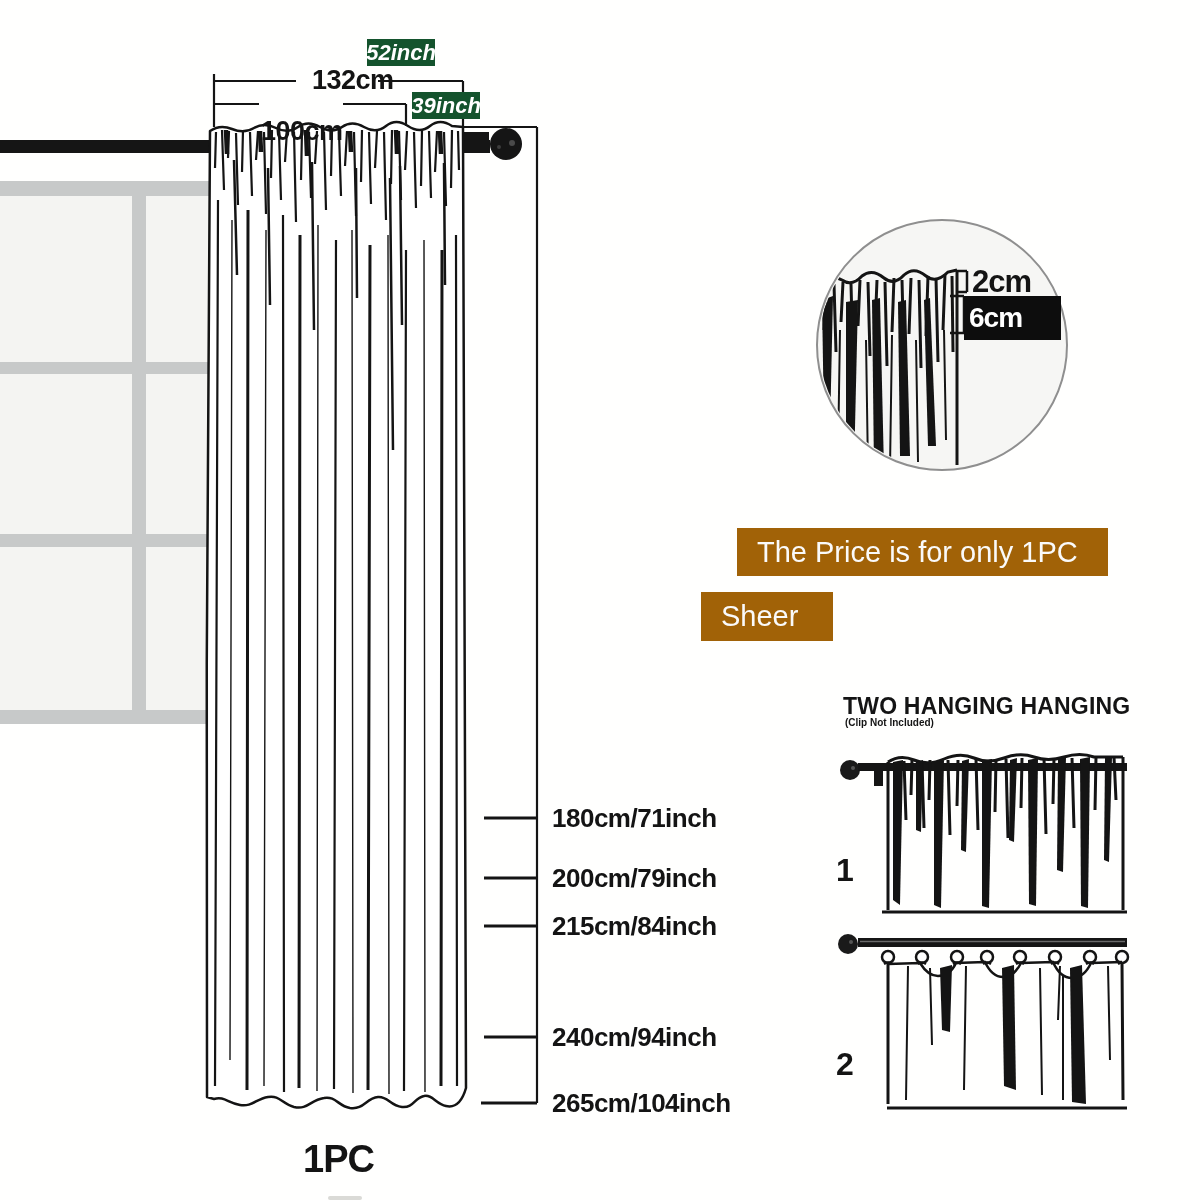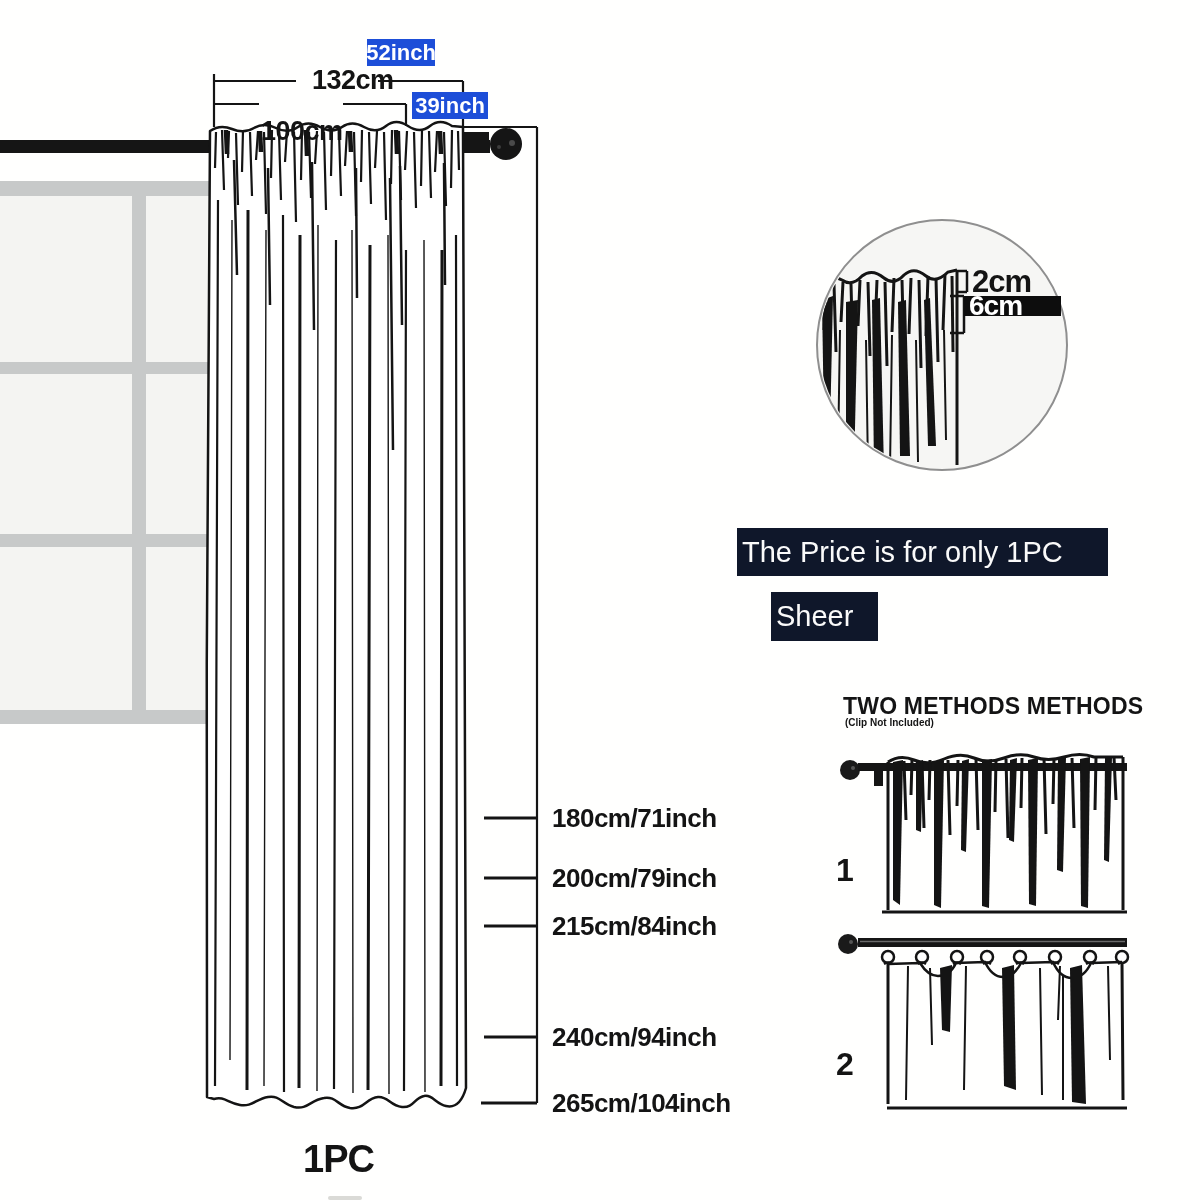--- a/index.html
+++ b/index.html
@@ -4,29 +4,29 @@
 <style>
   html,body{margin:0;padding:0;background:#ffffff;}
   .canvas{
     position:relative;width:1200px;height:1200px;background:#fffffe;overflow:hidden;
     font-family:"Liberation Sans", sans-serif;color:#141414;
   }
   .abs{position:absolute;}
   svg{position:absolute;left:0;top:0;}
   .dim-label{font-weight:bold;font-size:27px;letter-spacing:-0.5px;white-space:nowrap;}
   .badge{
-    background:#1d4ed8;color:#ffffff;font-weight:bold;font-size:22px;
-    display:flex;align-items:center;justify-content:center;white-space:nowrap;
+    background:#14532d;color:#ffffff;font-weight:bold;font-size:22px;
+    display:flex;align-items:center;justify-content:center;white-space:nowrap;font-style:italic;
   }
   .len-label{font-weight:bold;font-size:26px;letter-spacing:-0.5px;white-space:nowrap;height:32px;line-height:32px;}
   .len-0{top:802px;} .len-1{top:862px;} .len-2{top:910px;} .len-3{top:1021px;} .len-4{top:1087px;}
   .len-label{left:552px;}
   .banner{
-    background:#0f172a;color:#fafafa;font-size:29px;font-weight:normal;
-    display:flex;align-items:center;padding-left:5px;box-sizing:border-box;white-space:nowrap;
+    background:#a16207;color:#fafafa;font-size:29px;font-weight:normal;
+    display:flex;align-items:center;padding-left:20px;box-sizing:border-box;white-space:nowrap;
   }
   .hang-title{font-weight:bold;font-size:23px;letter-spacing:0.2px;white-space:nowrap;}
   .hang-sub{font-weight:bold;font-size:10px;white-space:nowrap;}
   .method-num{font-weight:bold;font-size:32px;}
   .qty{font-weight:bold;font-size:38px;letter-spacing:-1px;}
   .cm2{font-weight:bold;font-size:31px;letter-spacing:-1px;}
   .cm6{
     background:#0d0d0d;color:#ffffff;font-weight:bold;font-size:28px;letter-spacing:-1px;
     display:flex;align-items:center;padding-left:5px;box-sizing:border-box;
   }
@@ -147,37 +147,37 @@
       <polygon points="940,968 952,965 950,1032 942,1030" fill="#141414"></polygon>
       <polygon points="1002,968 1014,965 1016,1090 1004,1086" fill="#141414"></polygon>
       <polygon points="1070,968 1082,965 1086,1104 1072,1102" fill="#141414"></polygon>
       <path stroke="#141414" stroke-width="2" fill="none" d="M908,966 L906,1100 M930,968 L932,1045 M966,966 L964,1090 M1040,968 L1042,1095 M1060,966 L1058,1020 M1108,966 L1110,1060 M1063,975 L1063,1100"></path>
     </g>
   </svg>
 
   <div class="abs dim-label" style="left:312px;top:65px;width:80px;text-align:center;">132cm</div>
   <div class="abs badge" style="left:367px;top:39px;width:68px;height:27px;">52inch</div>
   <div class="abs dim-label" style="left:261px;top:88px;width:80px;text-align:center;margin-top:28px;">100cm</div>
-  <div class="abs badge" style="left:412px;top:92px;width:76px;height:27px;">39inch</div>
+  <div class="abs badge" style="left:412px;top:92px;width:68px;height:27px;">39inch</div>
 
   <div class="abs cm2" style="left:972px;top:264px;">2cm</div>
-  <div class="abs cm6" style="left:964px;top:296px;width:97px;height:20px;">6cm</div>
+  <div class="abs cm6" style="left:964px;top:296px;width:97px;height:44px;">6cm</div>
 
   <div>
     <div class="abs len-label len-0">180cm/71inch</div>
     <div class="abs len-label len-1">200cm/79inch</div>
     <div class="abs len-label len-2">215cm/84inch</div>
     <div class="abs len-label len-3">240cm/94inch</div>
     <div class="abs len-label len-4">265cm/104inch</div>
   </div>
 
   <div class="abs banner" style="left:737px;top:528px;width:371px;height:48px;">The Price is for only 1PC</div>
-  <div class="abs banner" style="left:771px;top:592px;width:107px;height:49px;">Sheer</div>
+  <div class="abs banner" style="left:701px;top:592px;width:132px;height:49px;">Sheer</div>
 
-  <div class="abs hang-title" style="left:843px;top:693px;">TWO METHODS METHODS</div>
+  <div class="abs hang-title" style="left:843px;top:693px;">TWO HANGING HANGING</div>
   <div class="abs hang-sub" style="left:845px;top:717px;">(Clip Not Included)</div>
   <div class="abs method-num" style="left:836px;top:852px;">1</div>
   <div class="abs method-num" style="left:836px;top:1046px;">2</div>
 
   <div class="abs qty" style="left:303px;top:1138px;">1PC</div>
 
   <div class="abs smudge" style="left:328px;top:1196px;width:34px;height:4px;"></div>
 </div>
 
 </body></html>

